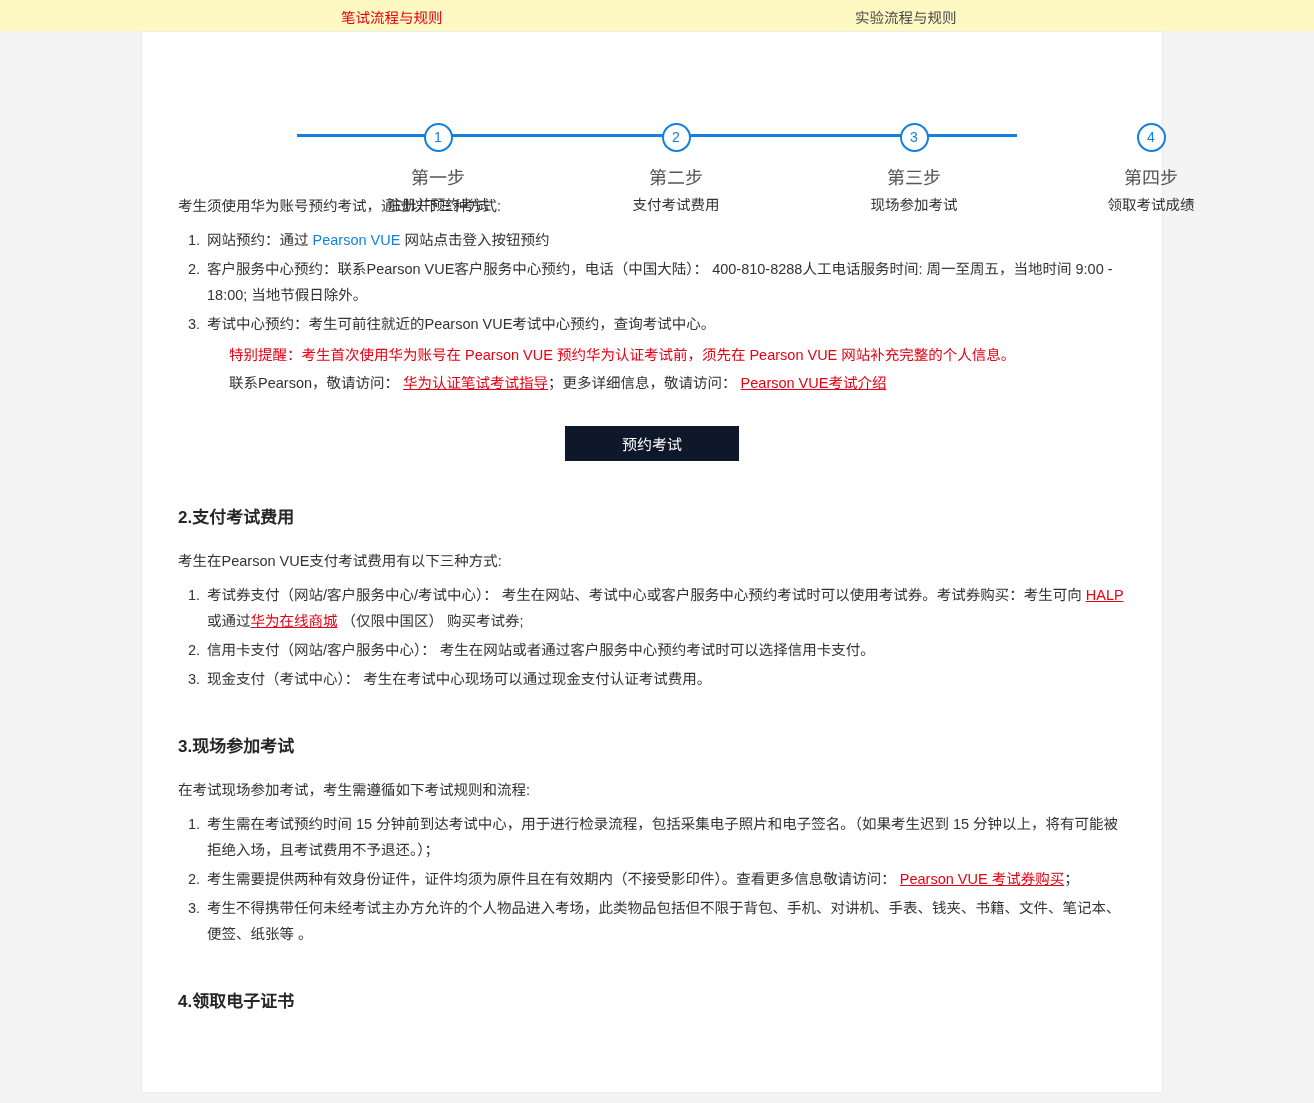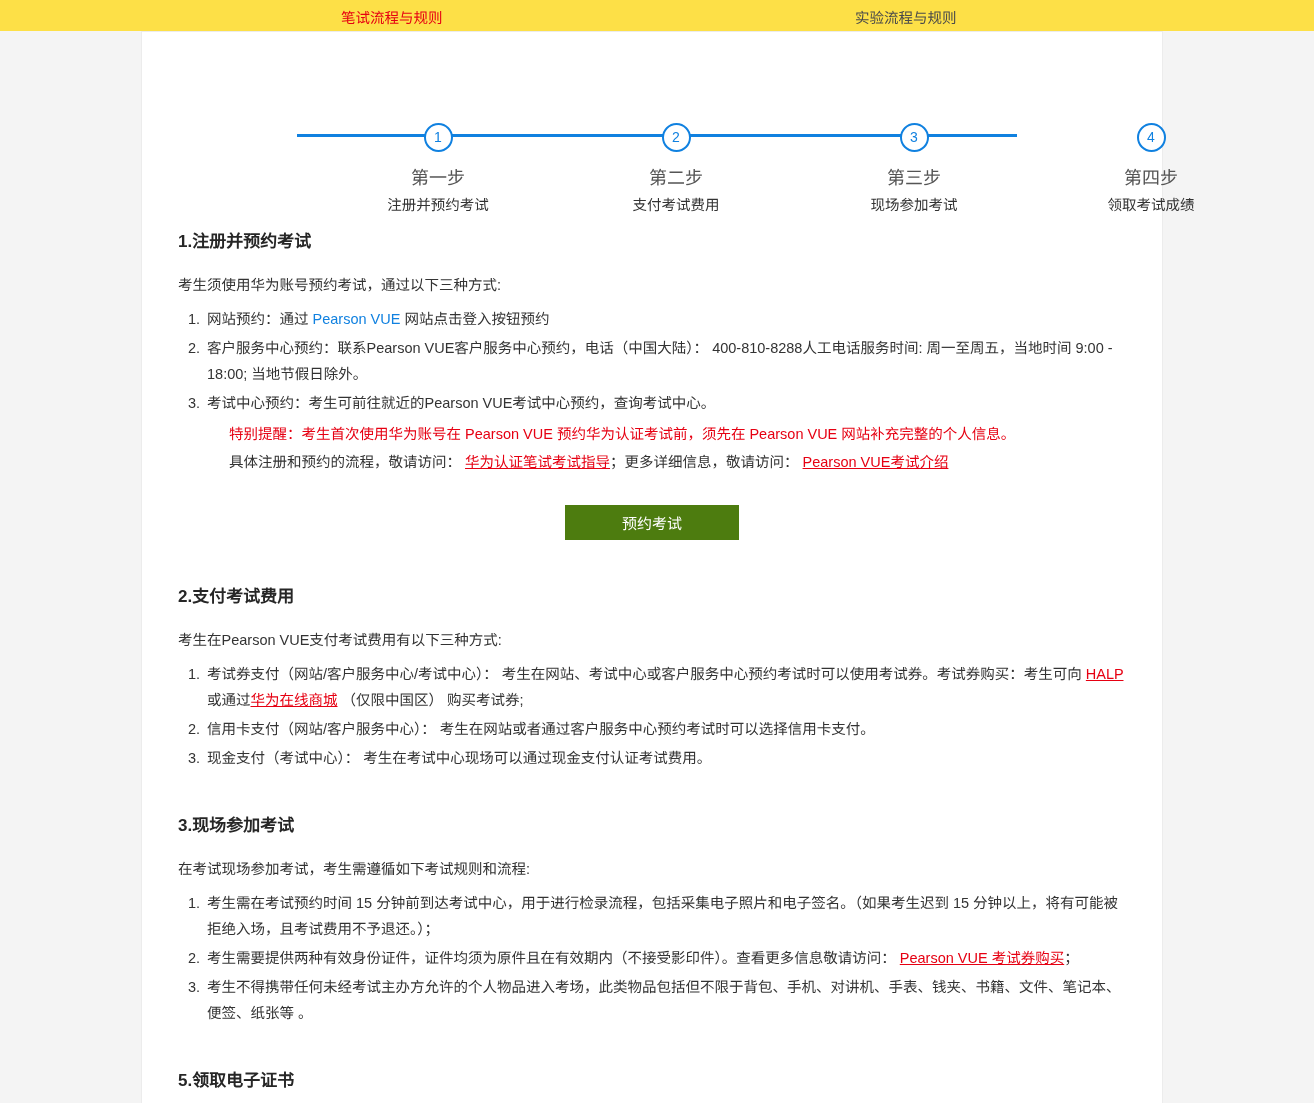--- a/index.html
+++ b/index.html
@@ -9,21 +9,21 @@
   body {
     width: 1314px;
     min-height: 1103px;
     background: #f4f4f4;
     font-family: "Liberation Sans", "DejaVu Sans", sans-serif;
     font-size: 14px;
     color: #333;
   }
   .tabs-bar {
     height: 31px;
-    background: #fde047;
+    background: #fef9c3;
     display: flex;
     align-items: center;
     position: relative;
   }
   .tab {
     font-size: 14.5px;
     color: #4a4a4a;
     cursor: pointer;
     white-space: nowrap;
   }
@@ -141,21 +141,21 @@
     font-size: 14.5px;
     line-height: 26px;
     color: #333;
   }
   .btn-wrap {
     text-align: center;
     margin-top: 30px;
   }
   .btn {
     display: inline-block;
-    background: #4d7c0f;
+    background: #0f172a;
     color: #ffffff;
     font-size: 15px;
     border: none;
     cursor: pointer;
     font-family: "Liberation Sans", "DejaVu Sans", sans-serif;
   }
   .btn-primary-1 {
     width: 174px;
     height: 35px;
     line-height: 35px;
@@ -194,32 +194,31 @@
 
     <div class="step" style="left:909px;">
       <div class="step-circle">4</div>
       <div class="step-name">第四步</div>
       <div class="step-desc">领取考试成绩</div>
     </div>
   </div>
 
   <div class="content">
 
-    <h3 class="section-title">1.注册并预约考试</h3>
     <p class="para">考生须使用华为账号预约考试，通过以下三种方式:</p>
     <ol class="list">
       <li>
         <span>网站预约：通过 </span><span class="link">Pearson VUE</span><span> 网站点击登入按钮预约</span>
       </li>
       <li>客户服务中心预约：联系Pearson VUE客户服务中心预约，电话（中国大陆）： 400-810-8288人工电话服务时间: 周一至周五，当地时间 9:00 - 18:00;  当地节假日除外。</li>
       <li>
         <span>考试中心预约：考生可前往就近的Pearson VUE考试中心预约，查询考试中心。</span>
         <div class="notice red">特别提醒：考生首次使用华为账号在 Pearson VUE 预约华为认证考试前，须先在 Pearson VUE 网站补充完整的个人信息。</div>
         <div class="notice-2">
-          <span>具体注册和预约的流程，敬请访问：  </span><span class="red-link">华为认证笔试考试指导</span><span>；更多详细信息，敬请访问：  </span><span class="red-link">Pearson VUE考试介绍</span>
+          <span>联系Pearson，敬请访问：  </span><span class="red-link">华为认证笔试考试指导</span><span>；更多详细信息，敬请访问：  </span><span class="red-link">Pearson VUE考试介绍</span>
         </div>
       </li>
     </ol>
     <div class="btn-wrap">
       <button class="btn btn-primary-1">预约考试</button>
     </div>
 
     <h3 class="section-title" style="margin-top:42px;">2.支付考试费用</h3>
     <p class="para">考生在Pearson VUE支付考试费用有以下三种方式:</p>
     <ol class="list">
@@ -233,16 +232,16 @@
     <h3 class="section-title" style="margin-top:40px;">3.现场参加考试</h3>
     <p class="para">在考试现场参加考试，考生需遵循如下考试规则和流程:</p>
     <ol class="list">
       <li>考生需在考试预约时间 15 分钟前到达考试中心，用于进行检录流程，包括采集电子照片和电子签名。（如果考生迟到 15 分钟以上，将有可能被拒绝入场，且考试费用不予退还。）；</li>
       <li>
         <span>考生需要提供两种有效身份证件，证件均须为原件且在有效期内（不接受影印件）。查看更多信息敬请访问：  </span><span class="red-link">Pearson VUE 考试券购买</span><span>；</span>
       </li>
       <li>考生不得携带任何未经考试主办方允许的个人物品进入考场，此类物品包括但不限于背包、手机、对讲机、手表、钱夹、书籍、文件、笔记本、便签、纸张等 。</li>
     </ol>
 
-    <h3 class="section-title" style="margin-top:40px;">5.领取电子证书</h3>
+    <h3 class="section-title" style="margin-top:40px;">4.领取电子证书</h3>
 
   </div>
 </div>
 
 </body></html>

